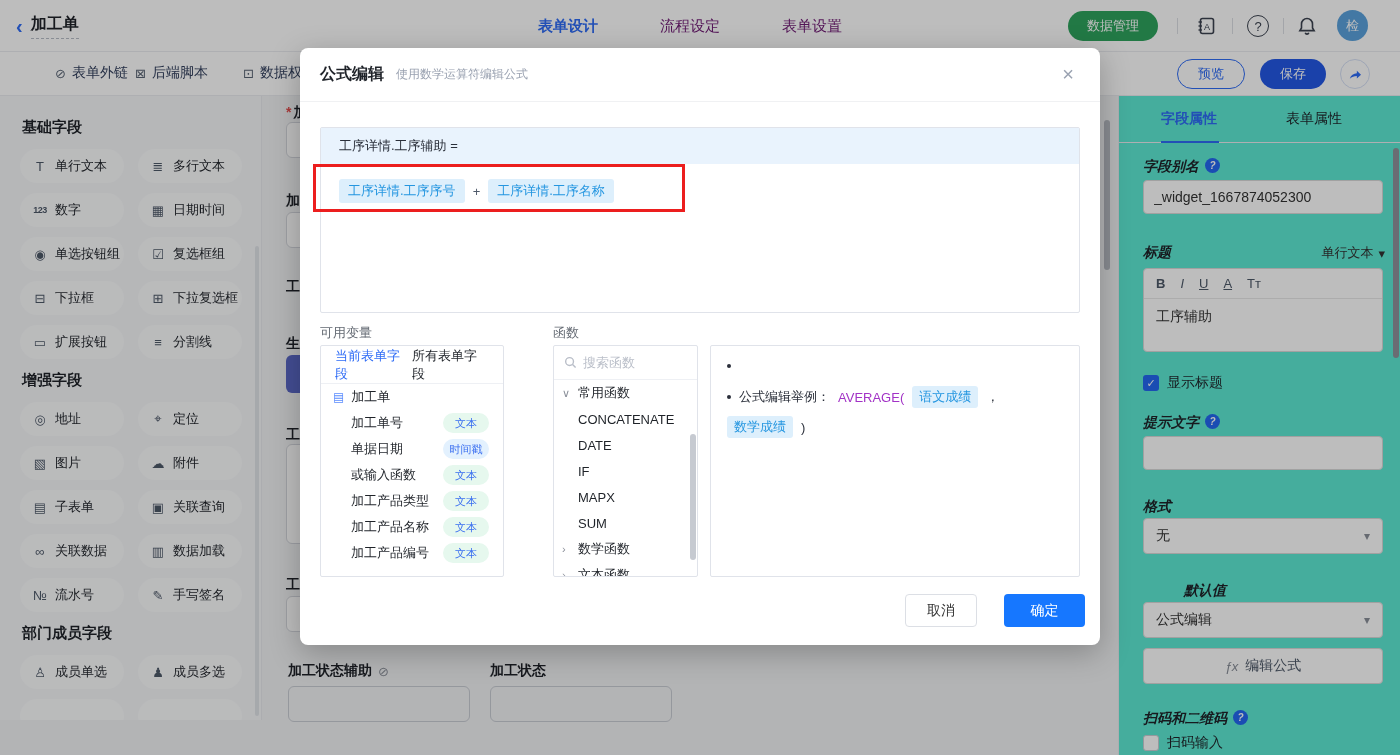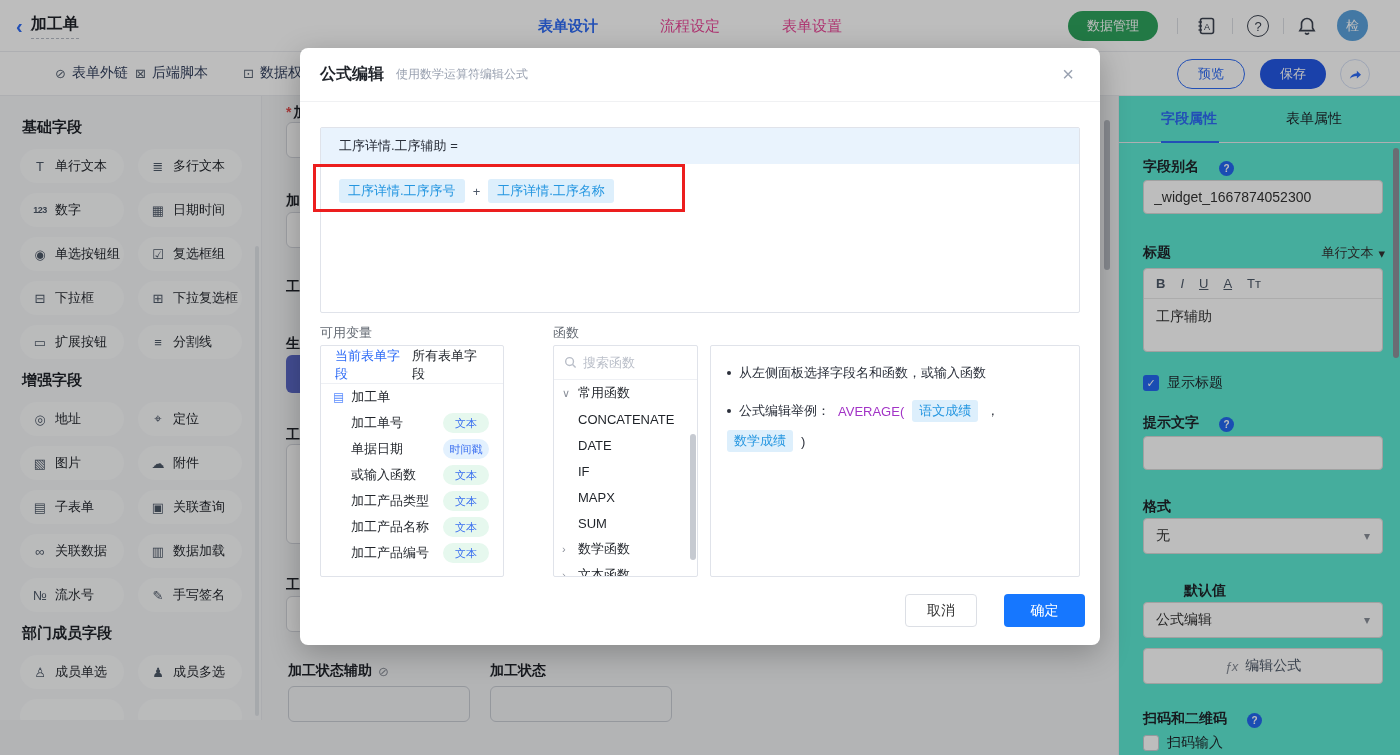--- a/index.html
+++ b/index.html
@@ -5,21 +5,21 @@
   * { margin:0; padding:0; box-sizing:border-box; }
   html,body { width:1400px; height:755px; overflow:hidden; }
   body { font-family:"Liberation Sans","DejaVu Sans",sans-serif; color:#1f2329; background:#f2f3f5; position:relative; }
 
   
   .topbar { position:absolute; left:0; top:0; width:1400px; height:52px; background:#fff; border-bottom:1px solid #ebedf0; z-index:1; }
   .back-wrap { position:absolute; left:16px; top:13px; display:flex; align-items:center; gap:8px; }
   .back-ic { color:#2f6cf6; font-size:20px; font-weight:700; line-height:26px; }
   .app-title { font-size:16px; font-weight:700; border-bottom:1px dashed #b9bec8; padding-bottom:3px; }
   .top-tabs { position:absolute; left:538px; top:0; height:52px; display:flex; align-items:center; gap:62px; }
-  .top-tab { font-size:15px; color:#ec4899; cursor:pointer; }
+  .top-tab { font-size:15px; color:#701a75; cursor:pointer; }
   .top-tab.active { color:#2f6cf6; font-weight:600; }
   .pill-green { position:absolute; left:1068px; top:11px; width:90px; height:30px; border-radius:15px; background:#2fa45e; color:#fff; font-size:13px; display:flex; align-items:center; justify-content:center; }
   .top-div { position:absolute; top:18px; width:1px; height:16px; background:#dcdfe5; }
   .top-ic { position:absolute; top:15px; width:22px; height:22px; color:#3c4350; }
   .help-circle { border:1.6px solid #3c4350; border-radius:50%; font-size:13px; display:flex; align-items:center; justify-content:center; }
   .avatar { position:absolute; left:1337px; top:10px; width:31px; height:31px; border-radius:50%; background:#5ba3dd; color:#fff; font-size:13px; display:flex; align-items:center; justify-content:center; }
 
   .toolbar { position:absolute; left:0; top:52px; width:1400px; height:44px; background:#fff; border-bottom:1px solid #ebedf0; z-index:1; }
   .tool-link { position:absolute; top:12px; display:flex; gap:6px; align-items:center; font-size:14px; color:#33405e; }
   .tool-link .g { color:#5a6575; font-size:13px; }
@@ -46,21 +46,21 @@
   .cv-field-label { position:absolute; font-size:14px; font-weight:700; color:#1f2329; display:flex; gap:6px; align-items:center; }
   .cv-field-label .eye { color:#8a8f99; font-weight:400; font-size:13px; }
   .cv-input { position:absolute; height:36px; width:182px; border:1px solid #c9cdd4; border-radius:6px; background:transparent; }
   .cv-scroll { position:absolute; left:842px; top:24px; width:6px; height:150px; border-radius:3px; background:#b8bcc3; }
 
   .rightpanel { position:absolute; left:1118px; top:96px; width:282px; height:659px; background:#5eead4; border-left:1px solid #e8eaee; z-index:1; }
   .rp-tabs { position:absolute; left:0; top:0; width:282px; height:47px; border-bottom:1px solid #ebedf0; }
   .rp-tab { position:absolute; top:14px; font-size:14px; color:#1f2329; }
   .rp-tab.active { color:#2f6cf6; font-weight:600; }
   .rp-underline { position:absolute; left:42px; top:45px; width:58px; height:2px; background:#2f6cf6; }
-  .rp-label { position:absolute; left:24px; font-size:14px; font-weight:700; color:#1f2329; display:flex; align-items:flex-end; gap:20px; }
+  .rp-label { position:absolute; left:24px; font-size:14px; font-weight:700; color:#1f2329; display:flex; align-items:flex-start; gap:6px;font-style:italic; }
   .qmark { width:15px; height:15px; border-radius:50%; background:#2468f2; color:#fff; font-size:10px; font-weight:700; display:flex; align-items:center; justify-content:center; }
   .rp-input { position:absolute; left:24px; width:240px; height:34px; border:1px solid #d9d9d9; border-radius:4px; background:#fff; font-size:14px; color:#333; padding:0 10px; font-family:inherit; }
   .rp-select { position:absolute; left:24px; width:240px; height:36px; border:1px solid #d9d9d9; border-radius:4px; background:#fff; font-size:14px; color:#333; display:flex; align-items:center; justify-content:space-between; padding:0 12px; }
   .rp-select .chev { color:#8a8f99; font-size:12px; }
   .title-type { position:absolute; left:196px; width:70px; font-size:13px; color:#333; display:flex; gap:5px; align-items:center; justify-content:flex-end; }
   .editor-box { position:absolute; left:24px; width:240px; height:84px; border:1px solid #d9d9d9; border-radius:4px; background:#fff; }
   .editor-toolbar { height:30px; border-bottom:1px solid #e8e8e8; display:flex; align-items:center; gap:15px; padding:0 12px; color:#4e5969; font-size:13px; }
   .editor-toolbar .eb.i { font-style:italic; }
   .editor-toolbar .eb.u, .editor-toolbar .eb.a { text-decoration:underline; }
   .editor-content { padding:9px 12px; font-size:14px; color:#333; }
@@ -468,21 +468,20 @@
     <div class="fn-row">
         <span class="twisty">›</span>
         <span>文本函数</span>
       </div>
     <div class="fp-scroll"></div>
   </div>
 
   <div class="m-panel hp">
     <div class="hint-line">
       <span class="bullet"></span>
-      <span>从左侧面板选择字段名和函数，或输入函数</span>
     </div>
     <div class="hint-line">
       <span class="bullet"></span>
       <span>公式编辑举例：</span>
       <span class="fn-name">AVERAGE(</span>
       <span class="chip sm">语文成绩</span>
       <span>，</span>
       <span class="chip sm">数学成绩</span>
       <span class="fn-name" style="color:#2a2f3a;">)</span>
     </div>

